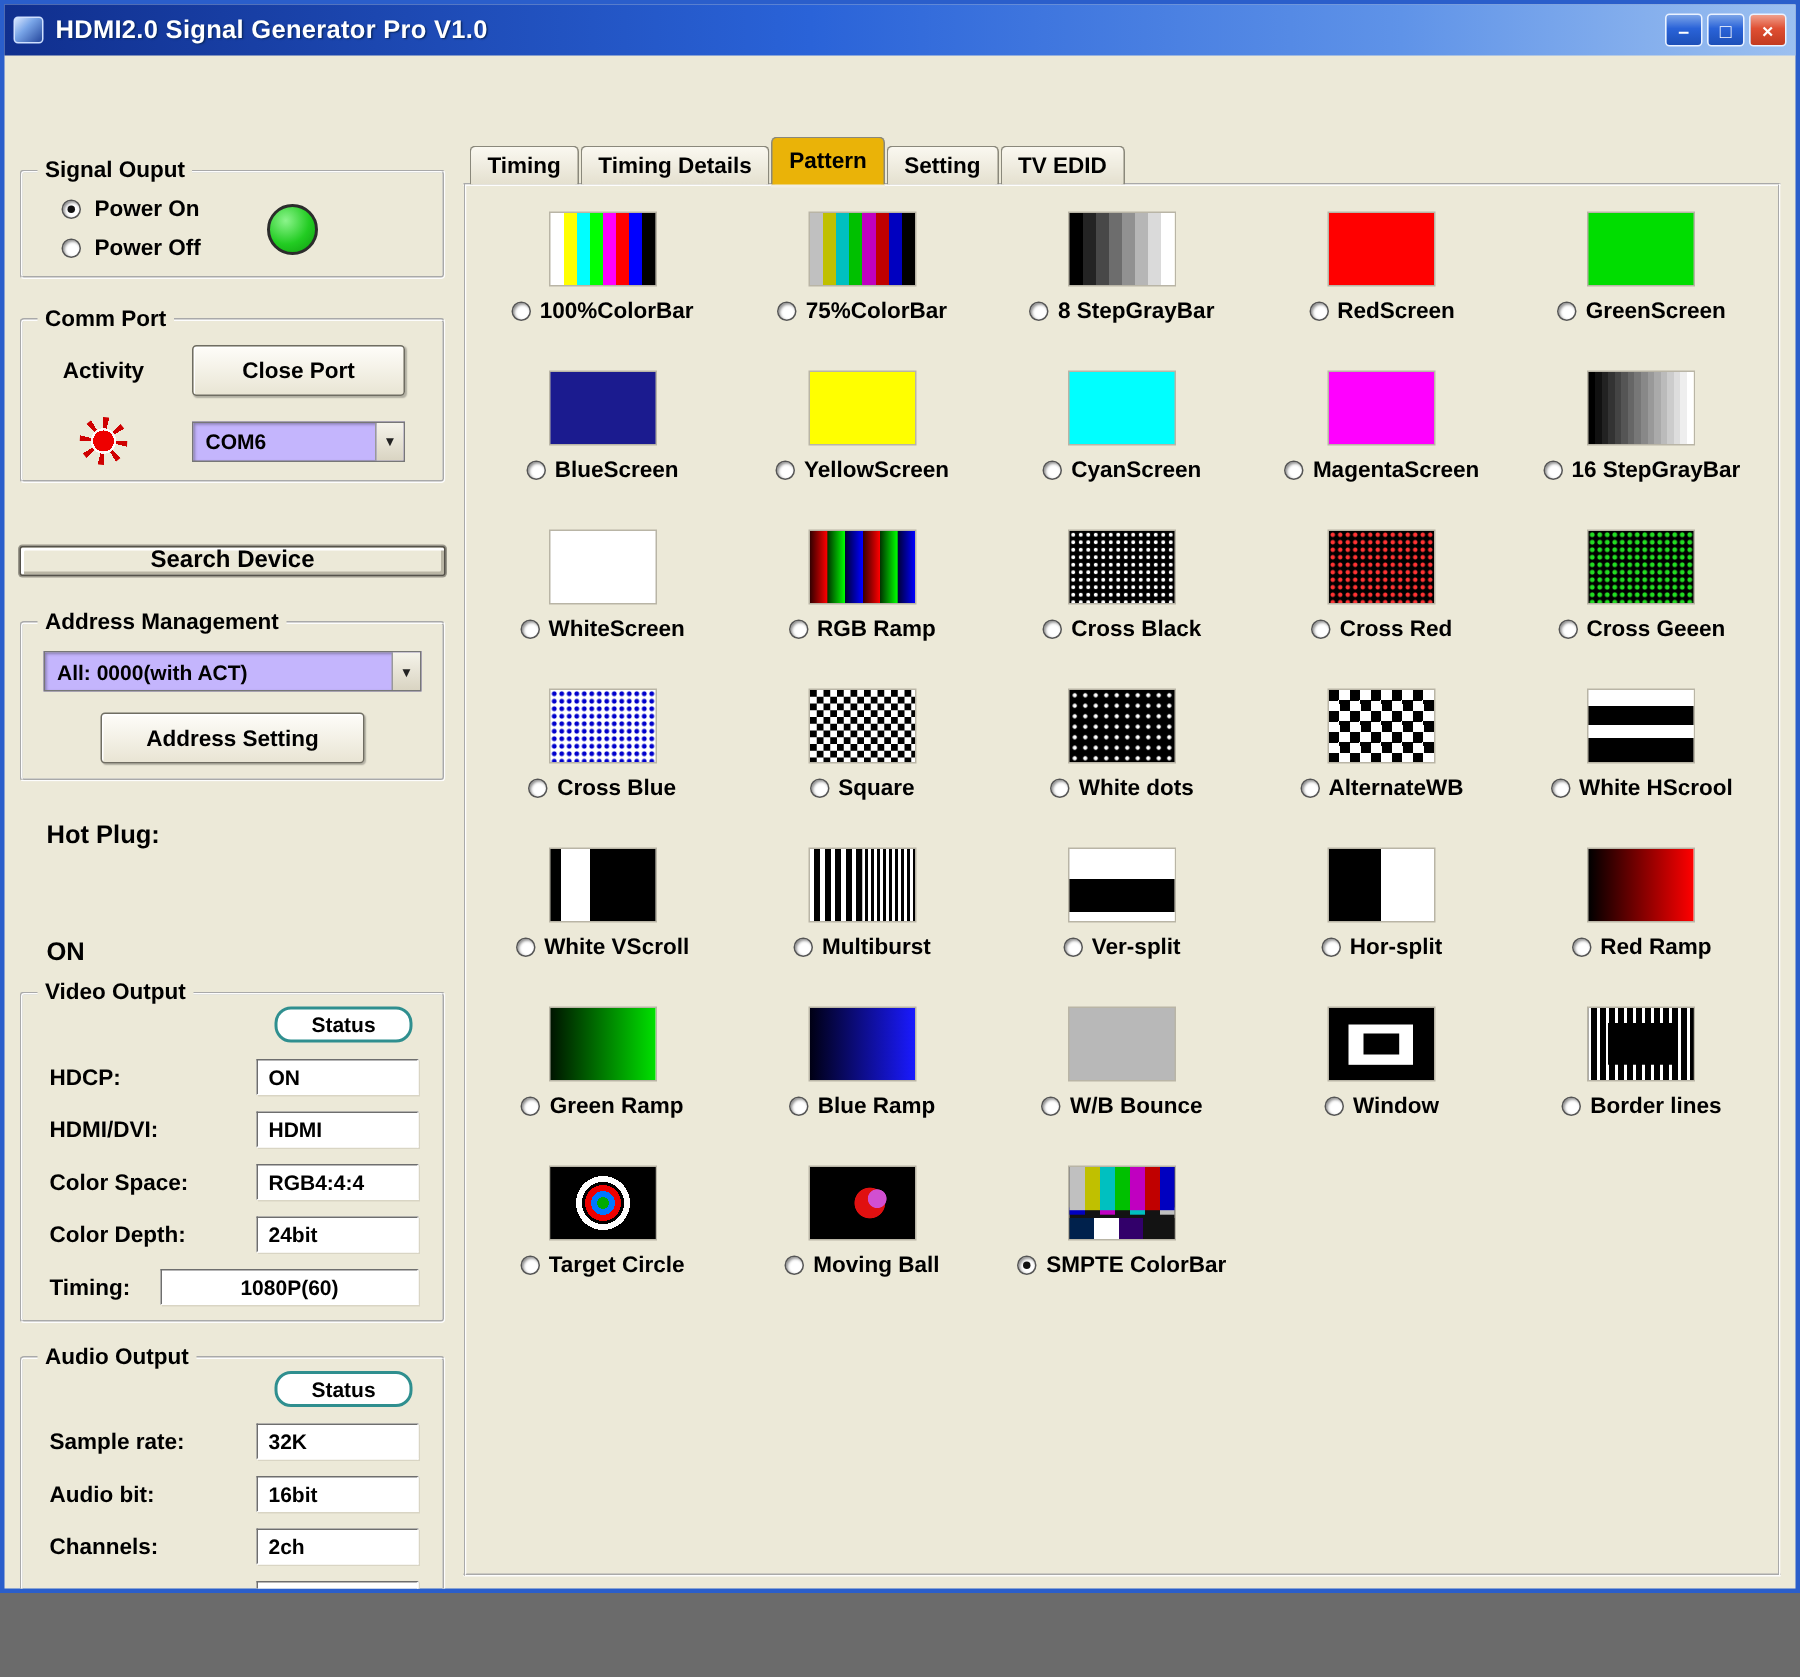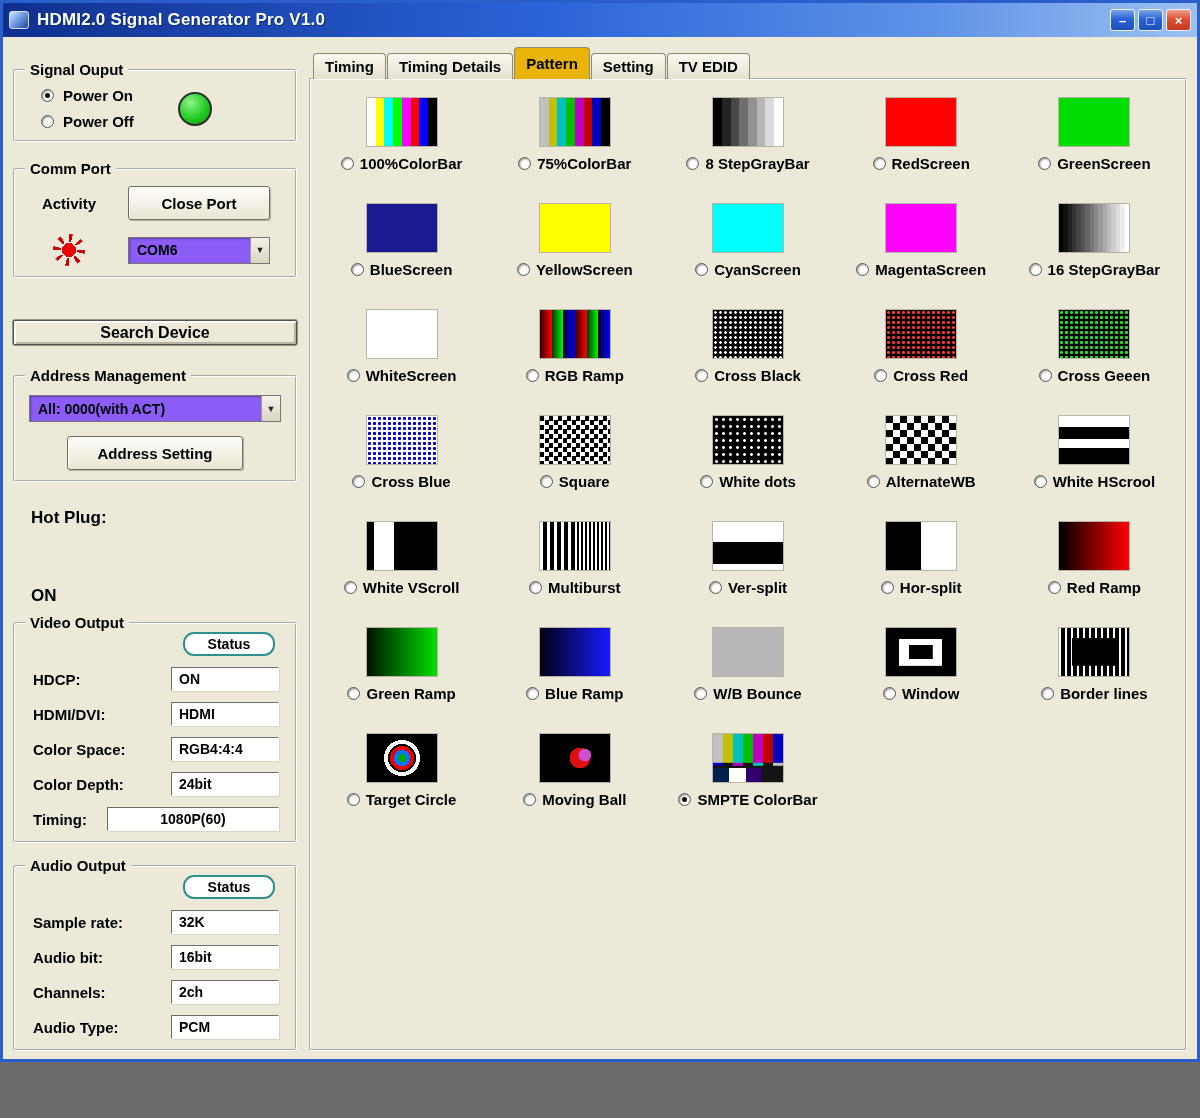--- a/index.html
+++ b/index.html
@@ -12,21 +12,21 @@
     background:linear-gradient(90deg,#102f8e 0,#2a63d8 45%,#5f93e8 78%,#9cc0f0 100%);}
   .app-icon{width:20px;height:18px;border-radius:3px;margin-right:8px;
     background:linear-gradient(135deg,#d8e6ff 0%,#7aa6e8 40%,#24469c 100%);border:1px solid #cfe0ff;}
   .title-text{color:#fff;font-weight:bold;font-size:17px;text-shadow:1px 1px 1px #0b2a66;letter-spacing:.2px;}
   .win-controls{margin-left:auto;display:flex;gap:3px;}
   .win-btn{width:25px;height:22px;border-radius:3px;border:1px solid #eaf2ff;color:#fff;font-size:13px;font-weight:bold;
     display:flex;align-items:center;justify-content:center;background:linear-gradient(#7ba4e8,#2a63d8 45%,#1c4fb8);cursor:default;}
   .win-btn.close{background:linear-gradient(#f0a08c,#df4f33 45%,#c23a1f);}
 
   
-  .bodyarea{flex:1;display:flex;padding:10px 10px 8px;gap:12px;overflow:hidden;}
+  .bodyarea{flex:1;display:flex;padding:10px 10px 8px;gap:12px;overflow:hidden;margin-top:44px;}
   .left-panel{flex:0 0 284px;display:flex;flex-direction:column;}
   .right-panel{flex:1;display:flex;flex-direction:column;min-width:0;}
 
   
   .group{position:relative;border:2px groove #fdfdfd;border-radius:3px;padding:16px 10px 10px;}
   .gtitle{position:absolute;top:-10px;left:10px;background:#ECE9D8;padding:0 5px;font-weight:bold;font-size:15px;white-space:nowrap;}
 
   
   .g-signal{margin-top:22px;height:106px;}
   .sig-body{display:flex;align-items:center;}
@@ -41,21 +41,21 @@
   
   .g-comm{margin-top:26px;height:136px;}
   .comm-body{display:grid;grid-template-columns:88px 1fr;row-gap:14px;align-items:center;}
   .activity-label{font-weight:bold;font-size:15px;text-align:center;}
   .btn{font-family:inherit;font-weight:bold;font-size:15px;color:#000;background:linear-gradient(#fefdf9,#e9e5d4);
     border:1px solid #6f6d62;border-radius:3px;box-shadow:inset 1px 1px 0 #fff, 1px 1px 1px rgba(0,0,0,.25);padding:4px 10px;cursor:default;}
   .close-port{width:142px;height:34px;margin:0 auto;display:block;}
   .led-red{width:32px;height:32px;margin:0 auto;border-radius:50%;
     background-image:radial-gradient(circle,#e00 0 7px,rgba(255,255,255,.95) 7px 8.5px,rgba(0,0,0,0) 8.5px),
       repeating-conic-gradient(#cf0000 0 14deg,rgba(0,0,0,0) 14deg 45deg);}
-  .combo{display:flex;height:27px;width:142px;margin:0 auto;background:#8b5cf6;border:1px solid #777;
+  .combo{display:flex;height:27px;width:142px;margin:0 auto;background:#c4b5fd;border:1px solid #777;
     box-shadow:inset 1px 1px 2px rgba(0,0,0,.3);}
   .combo-text{flex:1;display:flex;align-items:center;padding-left:8px;font-weight:bold;font-size:14px;}
   .combo-btn{width:19px;display:flex;align-items:center;justify-content:center;
     background:linear-gradient(#f5f3ea,#d9d4c2);border-left:1px solid #999;font-size:9px;color:#222;}
 
   
   .search-btn{height:54px;margin-top:42px;font-size:16px;font-weight:bold;background:#ece9d8;border:1px solid #55524a;border-radius:2px;
     box-shadow:inset 2px 2px 0 #fff, inset -2px -2px 0 #b9b5a4, 0 0 0 1px #99968a;cursor:default;font-family:inherit;}
 
   

